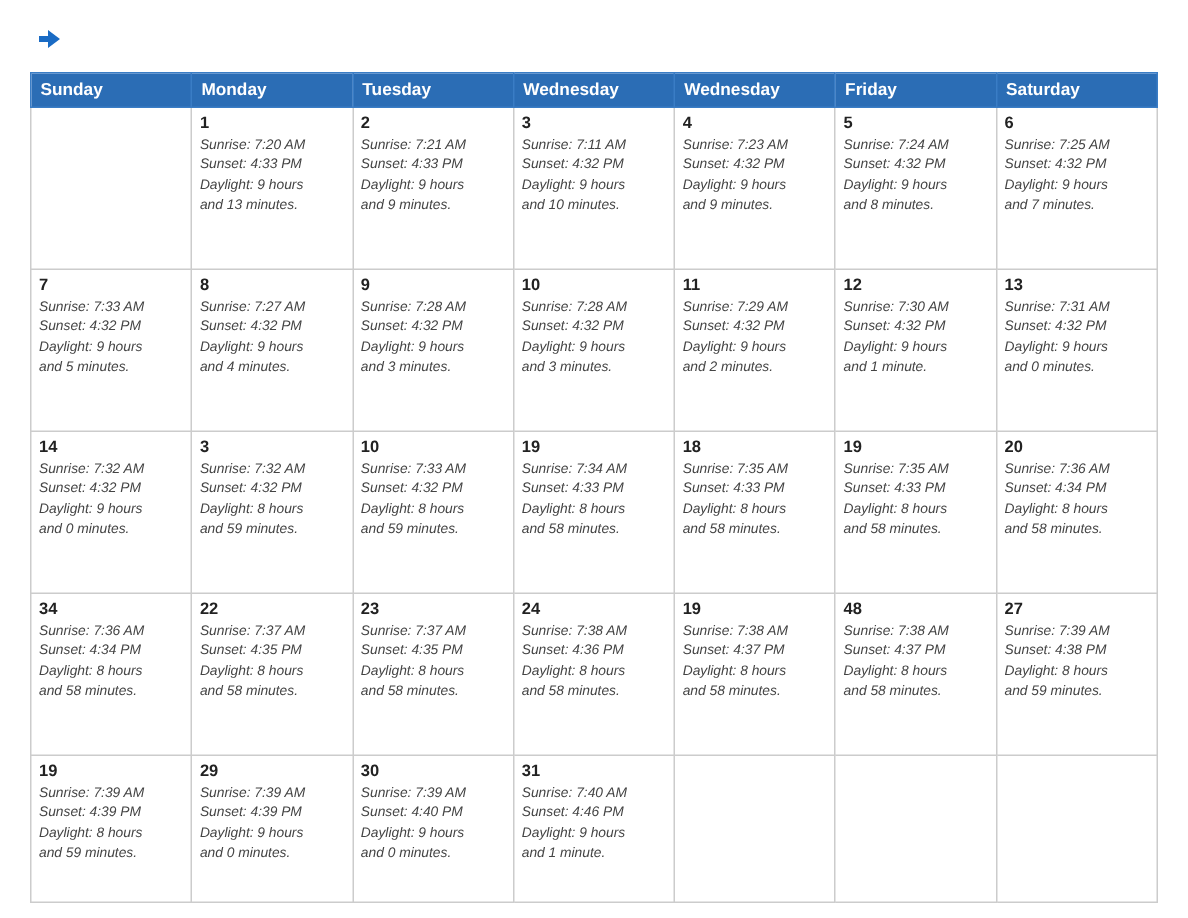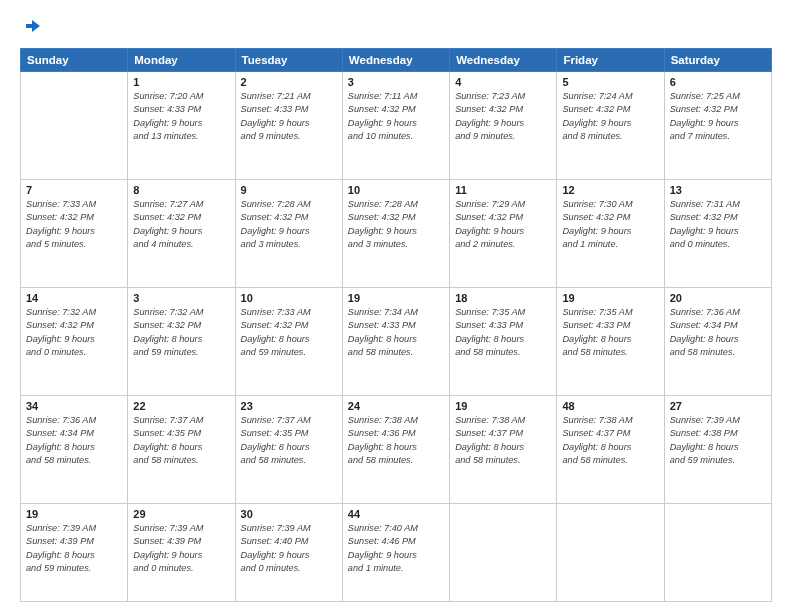--- a/index.html
+++ b/index.html
@@ -264,21 +264,21 @@
           </td>
           <td>
             <span class="day-number">29</span>
             <div class="day-info"><span>Sunrise: 7:39 AM</span><br><span>Sunset: 4:39 PM</span><br><span>Daylight: 9 hours</span><br><span>and 0 minutes.</span></div>
           </td>
           <td>
             <span class="day-number">30</span>
             <div class="day-info"><span>Sunrise: 7:39 AM</span><br><span>Sunset: 4:40 PM</span><br><span>Daylight: 9 hours</span><br><span>and 0 minutes.</span></div>
           </td>
           <td>
-            <span class="day-number">44</span>
+            <span class="day-number">31</span>
             <div class="day-info"><span>Sunrise: 7:40 AM</span><br><span>Sunset: 4:46 PM</span><br><span>Daylight: 9 hours</span><br><span>and 1 minute.</span></div>
           </td>
           <td class="empty-cell"></td>
           <td class="empty-cell"></td>
           <td class="empty-cell"></td>
         </tr>
       </tbody>
   </table>
 </div>
 

